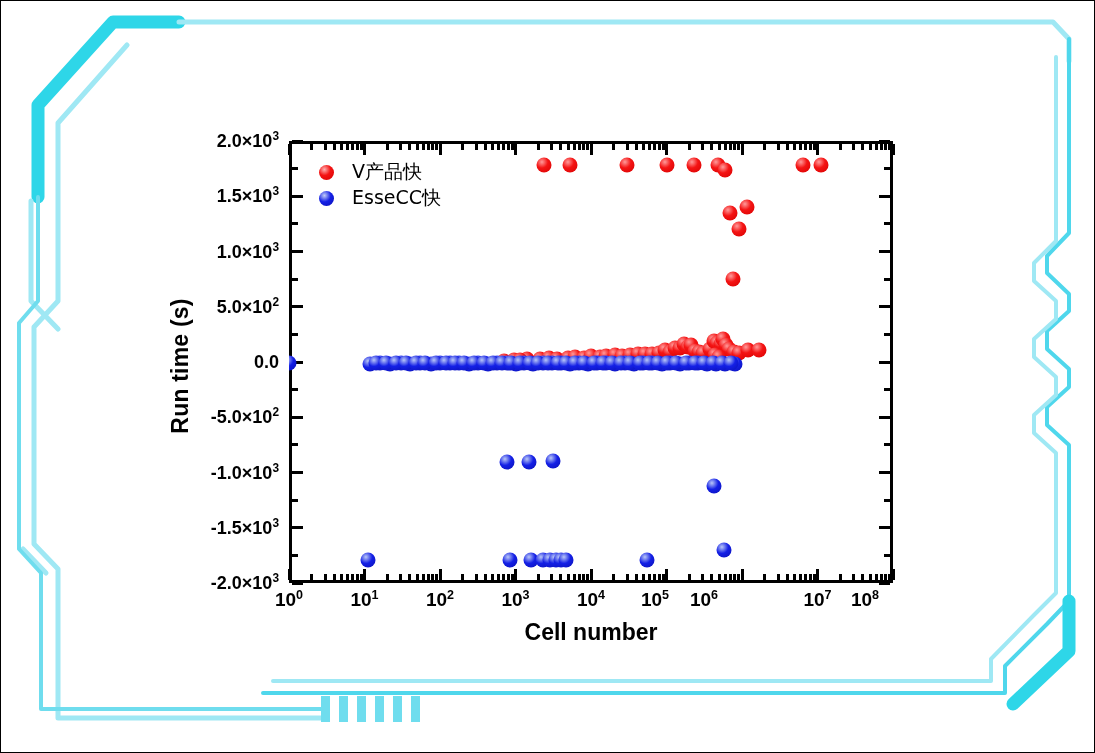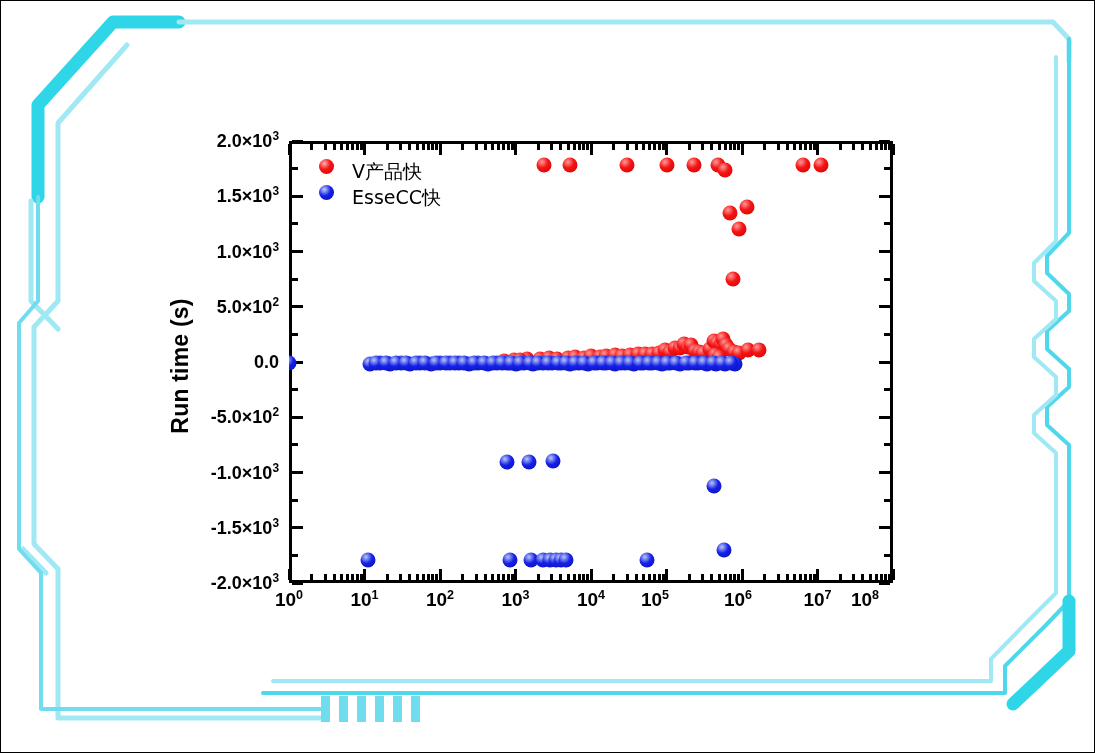--- a/index.html
+++ b/index.html
@@ -73,21 +73,21 @@
     white-space:nowrap;
   }
   sup{font-size:0.66em;vertical-align:super;line-height:0;}
   .tick{position:absolute;background:#000;}
   
   .legend{
     position:absolute;left:318px;top:158px;
     font-size:0;
   }
   .legend-row{
-    display:flex;align-items:flex-start;height:26px;
+    display:flex;align-items:center;height:26px;
   }
   .legend-swatch{
     width:15px;height:15px;border-radius:50%;
     margin-right:18px;flex:none;
   }
   .legend-swatch.red{background:radial-gradient(circle at 36% 30%, #ffb0b0 0%, #f41414 42%, #d70000 100%);}
   .legend-swatch.blue{background:radial-gradient(circle at 36% 30%, #c3cff8 0%, #1420e6 45%, #0a0fb4 100%);}
   .legend-text{font-size:19px;color:#000;font-family:"DejaVu Sans","Liberation Sans",sans-serif;}
 </style>
 </head>
@@ -495,25 +495,26 @@
         <div class="pt blue" style="left: 442.229px; top: 221.774px; width: 15px; height: 15px; z-index: 3;"></div>
       </div>
 
     <div id="xtick-row" style="position:absolute;left:0;top:0;width:1095px;height:753px;">
         <div class="xtick-label" style="left: 288px;">10<sup>0</sup></div>
         <div class="xtick-label" style="left: 363.5px;">10<sup>1</sup></div>
         <div class="xtick-label" style="left: 439px;">10<sup>2</sup></div>
         <div class="xtick-label" style="left: 514.5px;">10<sup>3</sup></div>
         <div class="xtick-label" style="left: 590px;">10<sup>4</sup></div>
         <div class="xtick-label" style="left: 654px;">10<sup>5</sup></div>
-        <div class="xtick-label" style="left: 737px;">10<sup>6</sup></div>
+        <div class="xtick-label" style="left: 703px;">10<sup>6</sup></div>
         <div class="xtick-label" style="left: 816.5px;">10<sup>7</sup></div>
         <div class="xtick-label" style="left: 864px;">10<sup>8</sup></div>
       </div>
 
+    <div class="xlabel">Cell number</div>
 
     <div class="legend" id="legend">
         <div class="legend-row">
           <span class="legend-swatch red"></span>
           <span class="legend-text">V产品快</span>
         </div>
         <div class="legend-row">
           <span class="legend-swatch blue"></span>
           <span class="legend-text">EsseCC快</span>
         </div>

